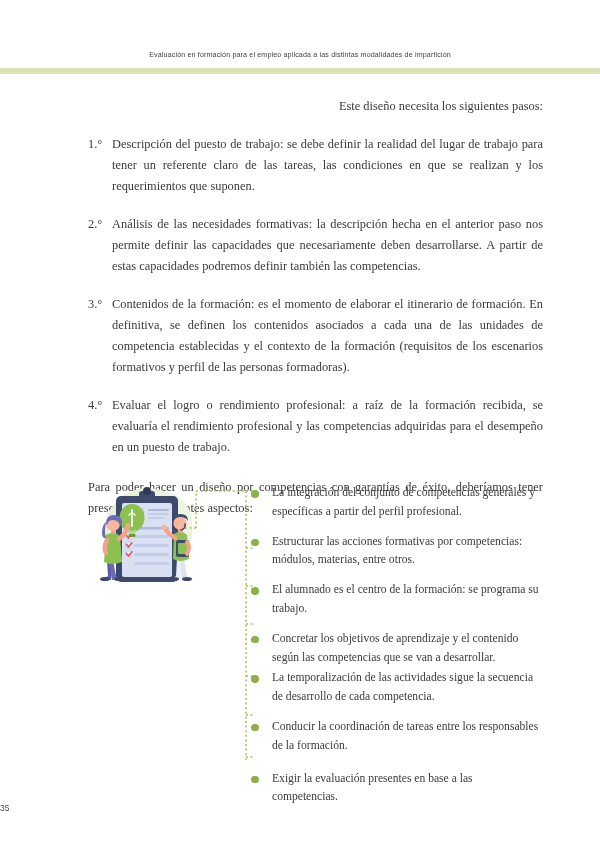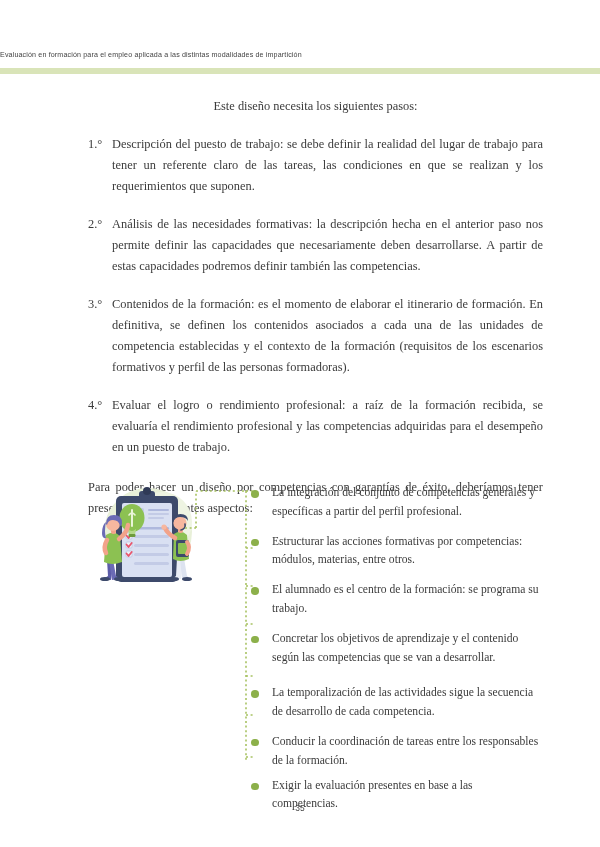--- a/index.html
+++ b/index.html
@@ -20,20 +20,21 @@
     position: absolute;
     inset: 0;
   }
 
   
   .running-head {
     position: absolute;
     top: 51px;
     left: 0;
     right: 0;
+    text-align: center;
     font-family: "Liberation Sans", sans-serif;
     font-size: 7.1px;
     letter-spacing: 0.15px;
     color: #434343;
     white-space: nowrap;
   }
   .header-rule {
     position: absolute;
     top: 68px;
     left: 0;
@@ -47,21 +48,21 @@
     position: absolute;
     left: 88px;
     top: 96px;
     width: 455px;
   }
 
   p.lead {
     margin: 0;
     font-size: 12.4px;
     line-height: 21px;
-    text-align: center;
+    text-align: right;
     color: #3b3b3b;
   }
 
   ol.steps {
     margin: 17px 0 0 0;
     padding: 0;
     list-style: none;
     counter-reset: step;
   }
   ol.steps > li {
@@ -140,21 +141,20 @@
     border-radius: 50%;
     background: #8cb04a;
   }
 
   
   .folio {
     position: absolute;
     top: 803px;
     left: 0;
     right: 0;
-    text-align: center;
     font-family: "Liberation Sans", sans-serif;
     font-size: 8.4px;
     color: #4a4a4a;
   }
 </style>
 </head>
 <body>
 
 <div class="page">
 
@@ -300,29 +300,29 @@
       <span>La integración del conjunto de competencias generales y específicas a partir del perfil profesional.</span>
     </li>
     <li style="margin-bottom:11px;">
       <span class="dot"></span>
       <span>Estructurar las acciones formativas por competencias: módulos, materias, entre otros.</span>
     </li>
     <li style="margin-bottom:11px;">
       <span class="dot"></span>
       <span>El alumnado es el centro de la formación: se programa su trabajo.</span>
     </li>
-    <li style="margin-bottom:17px;">
+    <li style="margin-bottom:2px;">
       <span class="dot"></span>
       <span>Concretar los objetivos de aprendizaje y el contenido según las competencias que se van a desarrollar.</span>
     </li>
     <li style="margin-bottom:11px;">
       <span class="dot"></span>
       <span>La temporalización de las actividades sigue la secuencia de desarrollo de cada competencia.</span>
     </li>
-    <li style="margin-bottom:6px;">
+    <li style="margin-bottom:14px;">
       <span class="dot"></span>
       <span>Conducir la coordinación de tareas entre los responsables de la formación.</span>
     </li>
     <li>
       <span class="dot"></span>
       <span>Exigir la evaluación presentes en base a las competencias.</span>
     </li>
   </ul>
 
   <div class="folio">35</div>

